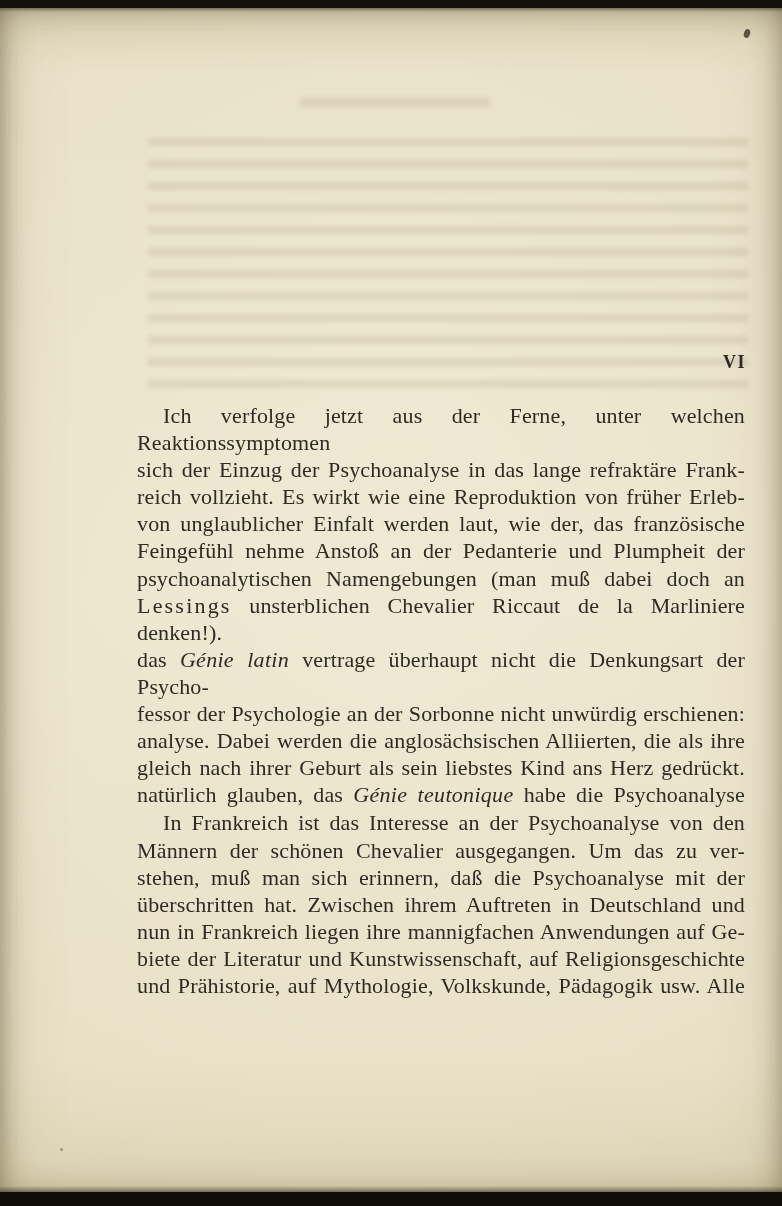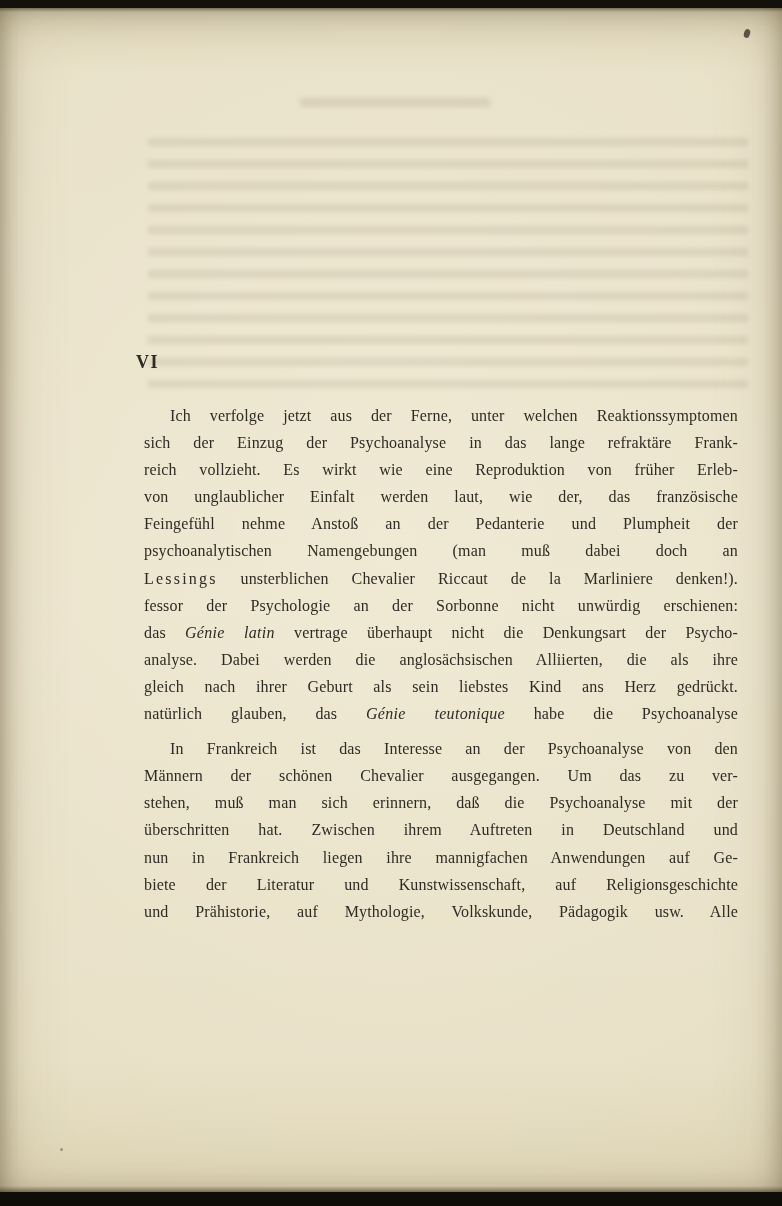--- a/index.html
+++ b/index.html
@@ -39,28 +39,28 @@
     position:absolute;left:300px;top:98px;width:190px;height:9px;
     background:rgba(125,112,82,0.16);filter:blur(2.5px);pointer-events:none;
   }
   .speck{position:absolute;background:#3b3425;border-radius:50%;opacity:.8;}
   .speck-1{left:744px;top:29px;width:6px;height:9px;transform:rotate(18deg);}
   .speck-2{left:60px;top:1148px;width:3px;height:3px;opacity:.4;}
   .text-block{
     position:absolute;left:136px;top:352px;width:610px;
   }
   .section-heading{
-    text-align:left;
+    text-align:right;
     font-size:18px;
     font-weight:600;
     letter-spacing:1.5px;
     line-height:20px;
     margin:0 0 30px 0;
   }
-  .paragraph{margin:8px;font-size:16px;line-height:27.1px;letter-spacing:0.15px;}
+  .paragraph{margin:1px;font-size:22px;line-height:27.1px;letter-spacing:0.15px;}
   .paragraph .line{
     text-align:justify;
     -moz-text-align-last:justify;
     text-align-last:justify;
     white-space:normal;
   }
   .paragraph .line:first-child{text-indent:26px;}
   .paragraph i{font-style:italic;letter-spacing:0.3px;}
   .paragraph .sperr{letter-spacing:2.2px;}
 </style>
@@ -82,22 +82,22 @@
     <div class="section-heading">VI</div>
 
     <div class="paragraph">
         <div class="line">Ich verfolge jetzt aus der Ferne, unter welchen Reaktionssymptomen</div>
         <div class="line">sich der Einzug der Psychoanalyse in das lange refraktäre Frank-</div>
         <div class="line">reich vollzieht. Es wirkt wie eine Reproduktion von früher Erleb-</div>
         <div class="line">von unglaublicher Einfalt werden laut, wie der, das französische</div>
         <div class="line">Feingefühl nehme Anstoß an der Pedanterie und Plumpheit der</div>
         <div class="line">psychoanalytischen Namengebungen (man muß dabei doch an</div>
         <div class="line"><span class="sperr">Lessings</span> unsterblichen Chevalier Riccaut de la Marliniere denken!).</div>
+        <div class="line">das <i>Génie latin</i> vertrage überhaupt nicht die Denkungsart der Psycho-</div>
         <div class="line">fessor der Psychologie an der Sorbonne nicht unwürdig erschienen:</div>
-        <div class="line">das <i>Génie latin</i> vertrage überhaupt nicht die Denkungsart der Psycho-</div>
         <div class="line">analyse. Dabei werden die anglosächsischen Alliierten, die als ihre</div>
         <div class="line">gleich nach ihrer Geburt als sein liebstes Kind ans Herz gedrückt.</div>
         <div class="line">natürlich glauben, das <i>Génie teutonique</i> habe die Psychoanalyse</div>
       </div>
 
     <div class="paragraph">
         <div class="line">In Frankreich ist das Interesse an der Psychoanalyse von den</div>
         <div class="line">Männern der schönen Chevalier ausgegangen. Um das zu ver-</div>
         <div class="line">stehen, muß man sich erinnern, daß die Psychoanalyse mit der</div>
         <div class="line">überschritten hat. Zwischen ihrem Auftreten in Deutschland und</div>

